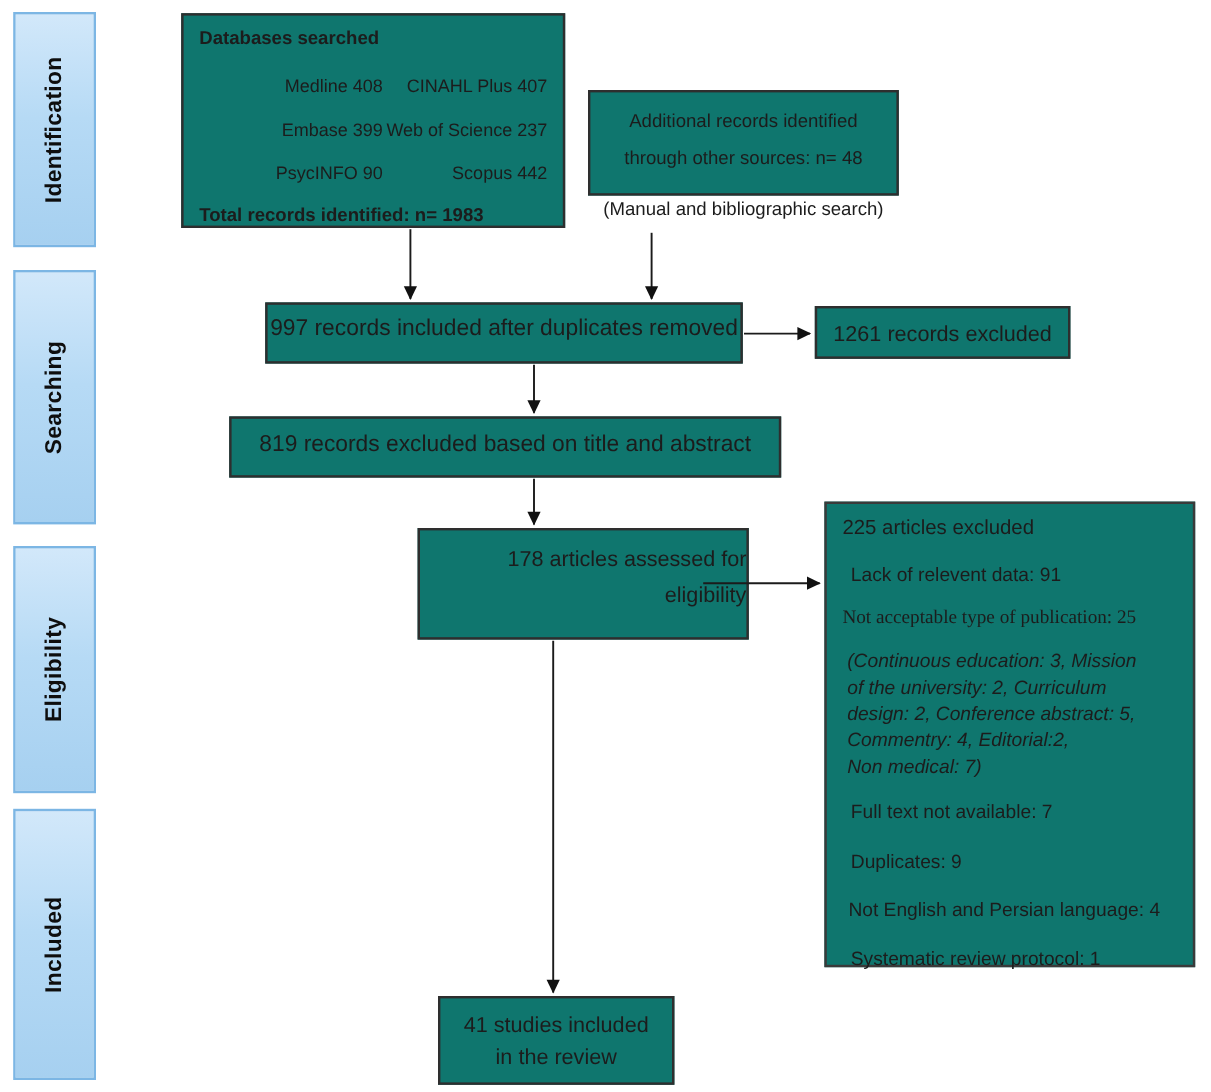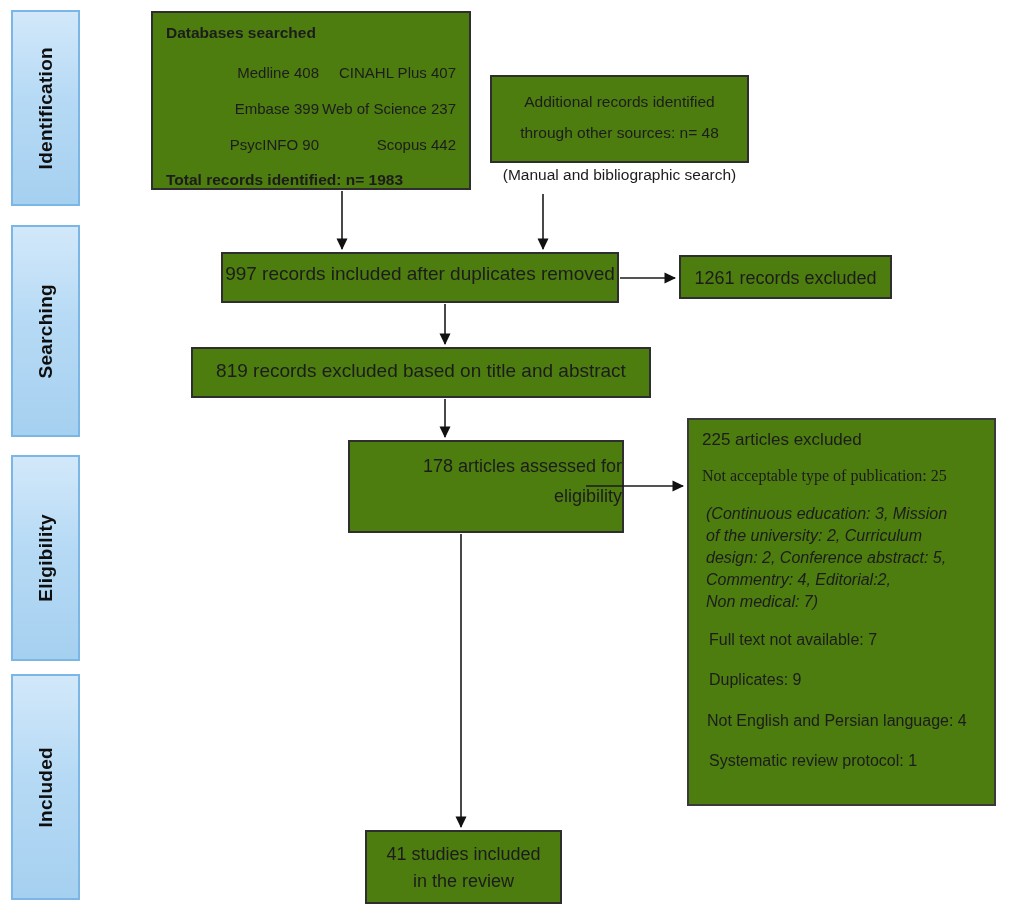--- a/index.html
+++ b/index.html
@@ -35,21 +35,21 @@
     white-space: nowrap;
   }
   .stage.s0 { top: 10px;  height: 196px; }
   .stage.s1 { top: 225px; height: 212px; }
   .stage.s2 { top: 455px; height: 206px; }
   .stage.s3 { top: 674px; height: 226px; }
 
   
   .box {
     position: absolute;
-    background: #4d7c0f;
+    background: #0f766e;
     border: 2px solid #2e2e2e;
     box-sizing: border-box;
     font-size: 18px;
     line-height: 1.35;
   }
 
   
   .box.databases { left: 151px; top: 11px; width: 320px; height: 179px; padding: 10px 13px; font-size: 15px; }
   .db-title { font-weight: bold; font-size: 15.5px; margin-bottom: 11px; }
   .db-grid {
@@ -150,20 +150,21 @@
     <span>819 records excluded based on title and abstract</span>
   </div>
 
   <div class="box assessed">
     <div>178 articles assessed for</div>
     <div>eligibility</div>
   </div>
 
   <div class="box excl137">
     <div class="title">225 articles excluded</div>
+    <div class="r1">Lack of relevent data: 91</div>
     <div class="r2">Not acceptable type of publication: 25</div>
     <div class="detail">(Continuous education: 3, Mission
 of the university: 2, Curriculum
 design: 2, Conference abstract: 5,
 Commentry: 4, Editorial:2,
 Non medical: 7)</div>
     <div class="r3">Full text not available: 7</div>
     <div class="r4">Duplicates: 9</div>
     <div class="r5">Not English and Persian language: 4</div>
     <div class="r6">Systematic review protocol: 1</div>

